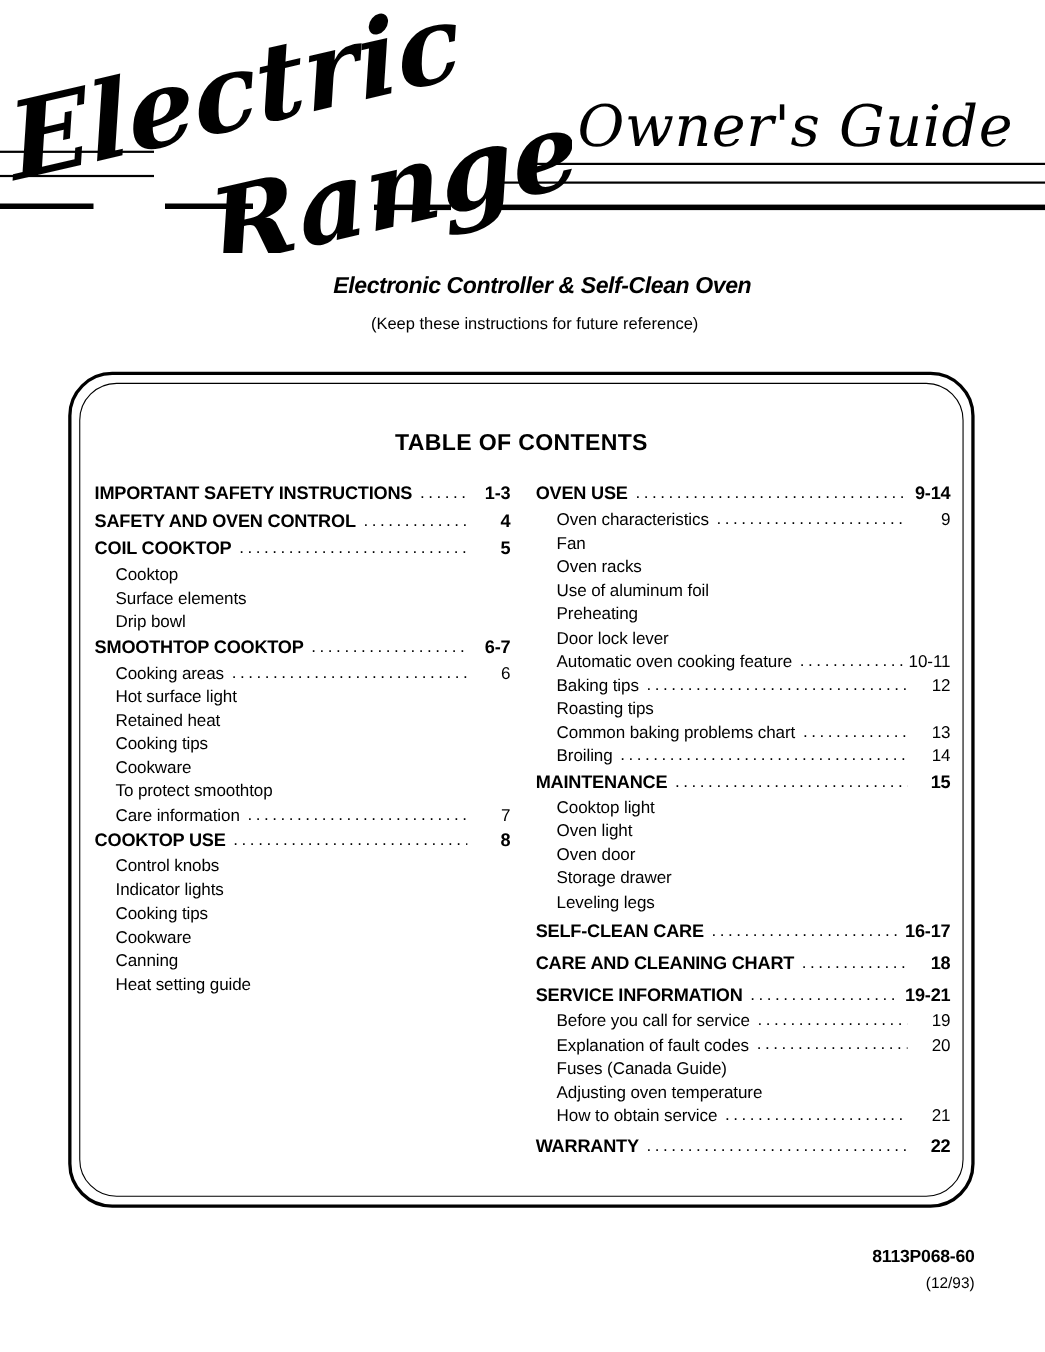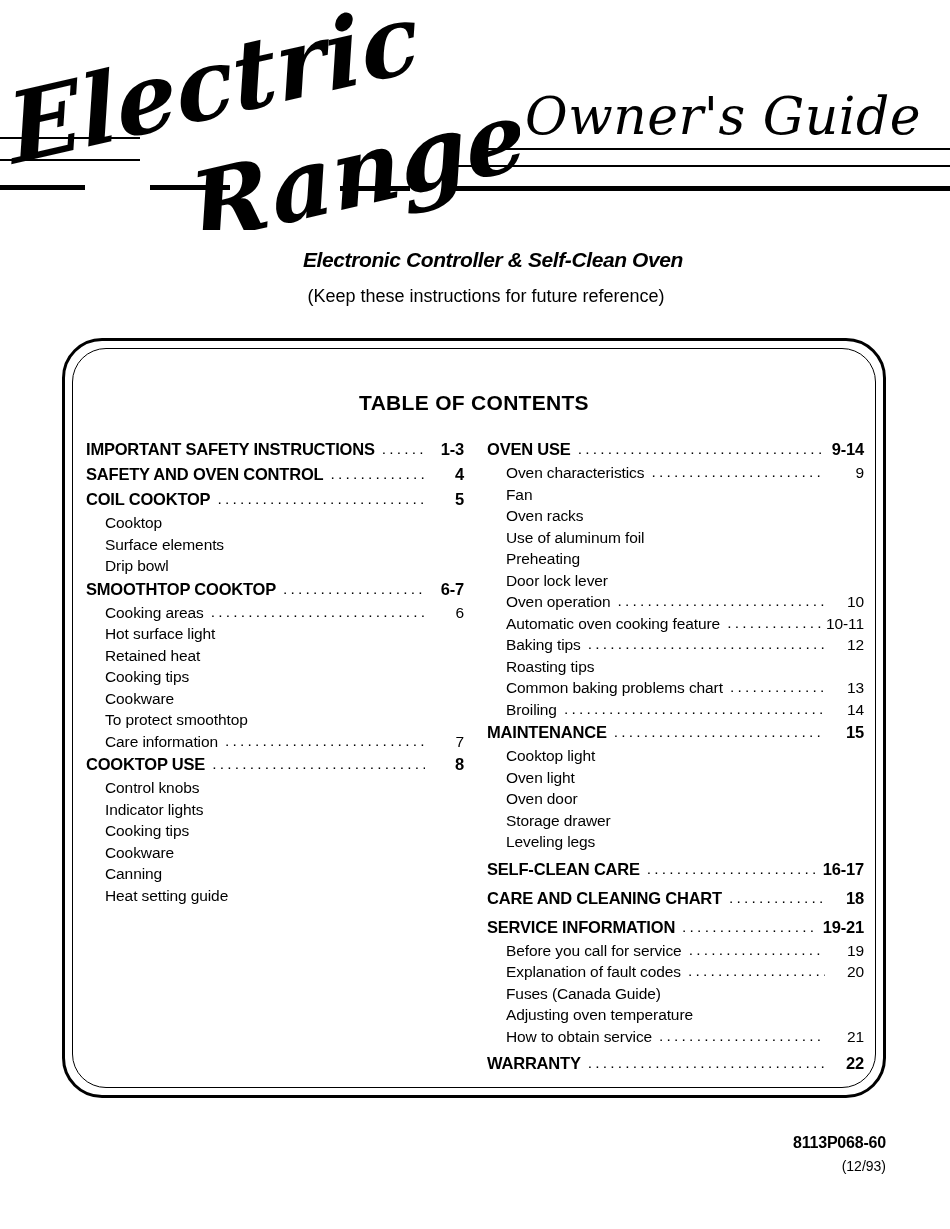--- a/index.html
+++ b/index.html
@@ -75,21 +75,21 @@
     letter-spacing: -0.4px;
     padding-left: 36px;
     box-sizing: border-box;
   }
   .subnote {
     position: absolute;
     left: 0;
     top: 286px;
     width: 950px;
     text-align: center;
-    font-size: 18px;
+    font-size: 15px;
     padding-left: 22px;
     box-sizing: border-box;
   }
 
   
   .toc-frame-outer {
     position: absolute;
     left: 62px;
     top: 338px;
     width: 824px;
@@ -358,25 +358,20 @@
       <span class="toc-label">Preheating</span>
       <span class="toc-dots blank"></span>
       <span class="toc-page"></span>
     </div>
     <div class="toc-row minor">
       <span class="toc-label">Door lock lever</span>
       <span class="toc-dots blank"></span>
       <span class="toc-page"></span>
     </div>
     <div class="toc-row minor">
-      <span class="toc-label">Oven operation</span>
-      <span class="toc-dots"></span>
-      <span class="toc-page">10</span>
-    </div>
-    <div class="toc-row minor">
       <span class="toc-label">Automatic oven cooking feature</span>
       <span class="toc-dots"></span>
       <span class="toc-page">10-11</span>
     </div>
     <div class="toc-row minor">
       <span class="toc-label">Baking tips</span>
       <span class="toc-dots"></span>
       <span class="toc-page">12</span>
     </div>
     <div class="toc-row minor">

